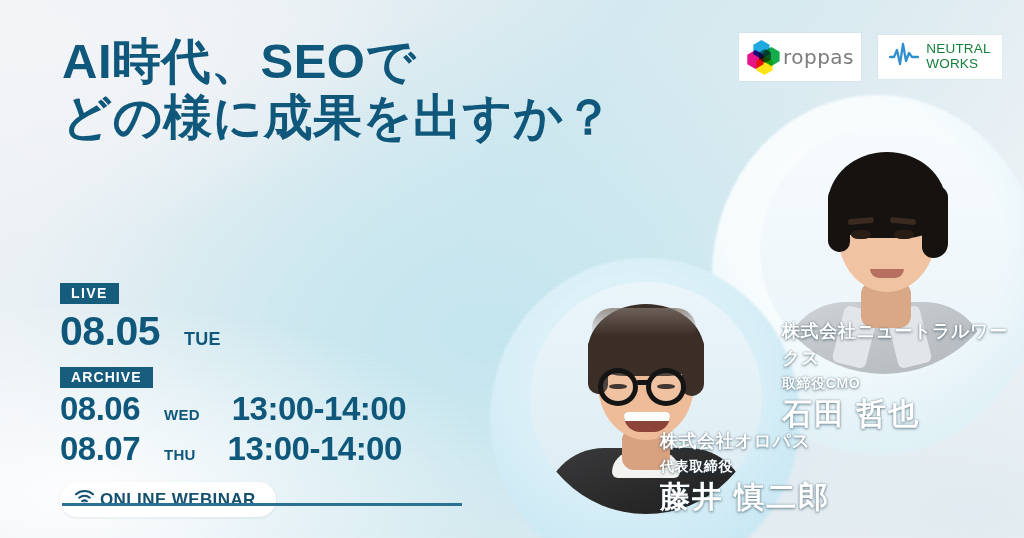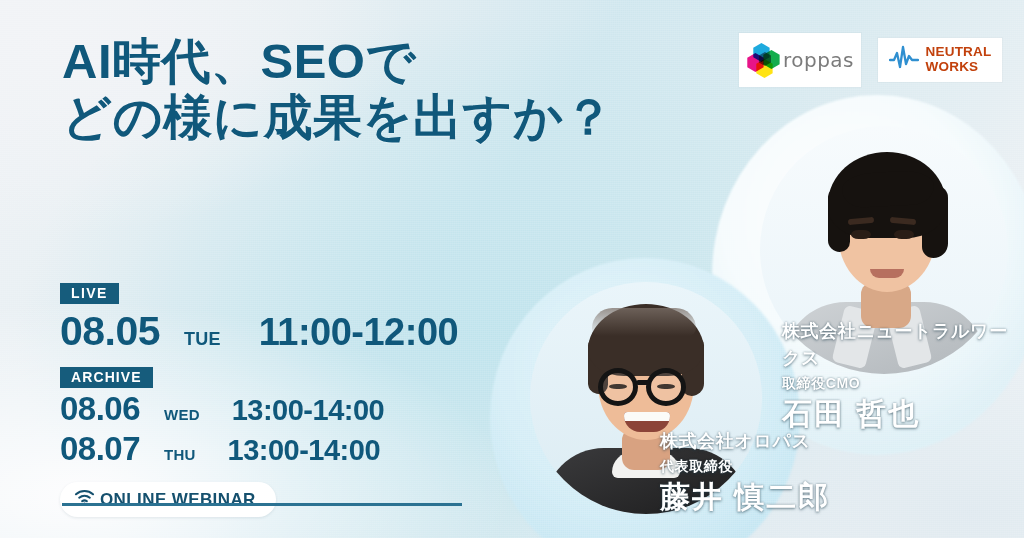--- a/index.html
+++ b/index.html
@@ -66,21 +66,21 @@
     z-index: 6;
   }
   .logo-box {
     background: #ffffff;
     display: flex;
     align-items: center;
     justify-content: center;
     box-shadow: 0 0 0 1px rgba(0,0,0,.02);
   }
   .logo-oroppas {
-    width: 122px; height: 54px;
+    width: 122px; height: 48px;
     gap: 2px;
     padding: 0 6px;
   }
   .logo-neutral {
     width: 124px; height: 44px;
     gap: 7px;
     padding: 0 8px;
   }
   .oroppas-mark { position: relative; width: 38px; height: 34px; flex: 0 0 auto; }
   .hex {
@@ -100,23 +100,23 @@
     letter-spacing: .5px;
     color: #7b7b7b;
     font-family: "DejaVu Sans", sans-serif;
     font-weight: 400;
     line-height: 1;
     margin-left: -3px;
   }
   .nw-mark { flex: 0 0 auto; }
   .nw-word {
     font-size: 13.5px;
-    font-weight: 700;
+    font-weight: 400;
     line-height: 1.08;
-    color: #c2410c;
+    color: #15803d;
     letter-spacing: .2px;
   }
 
   
   .headline {
     position: absolute;
     left: 62px;
     top: 34px;
     z-index: 5;
     color: #10587b;
@@ -163,21 +163,21 @@
     gap: 22px;
   }
   .date-live { margin-top: 4px; }
   .date-live .d-num  { font-size: 41px; }
   .date-live .d-dow  { font-size: 18px; }
   .date-live .d-time { font-size: 38px; margin-left: 16px; }
 
   .date-arch { margin-top: 2px; }
   .date-arch .d-num  { font-size: 33px; }
   .date-arch .d-dow  { font-size: 15px; }
-  .date-arch .d-time { font-size: 29px; margin-left: 10px; }
+  .date-arch .d-time { font-size: 33px; margin-left: 10px; }
 
   .d-num  { font-weight: 700; letter-spacing: -.5px; }
   .d-dow  { font-weight: 700; letter-spacing: .2px; margin-left: 2px; }
   .d-time { font-weight: 700; letter-spacing: -.5px; }
 
   .archive-wrap { margin-top: 12px; }
 
   .pill {
     margin-top: 14px;
     display: inline-flex;
@@ -389,21 +389,20 @@
   <div class="headline">AI時代、SEOで
 どの様に成果を出すか？</div>
 
   <div class="schedule">
 
     <div class="badge">LIVE</div>
 
     <div class="date-row date-live">
       <span class="d-num">08.05</span>
       <span class="d-dow">TUE</span>
-      <span class="d-time">11:00-12:00</span>
     </div>
 
     <div class="archive-wrap">
       <div class="badge badge-archive">ARCHIVE</div>
 
       <div class="date-row date-arch">
         <span class="d-num">08.06</span>
         <span class="d-dow">WED</span>
         <span class="d-time">13:00-14:00</span>
       </div>

